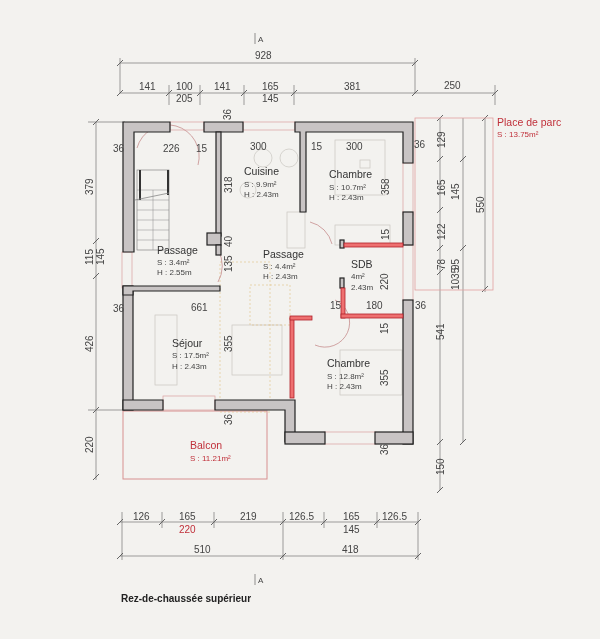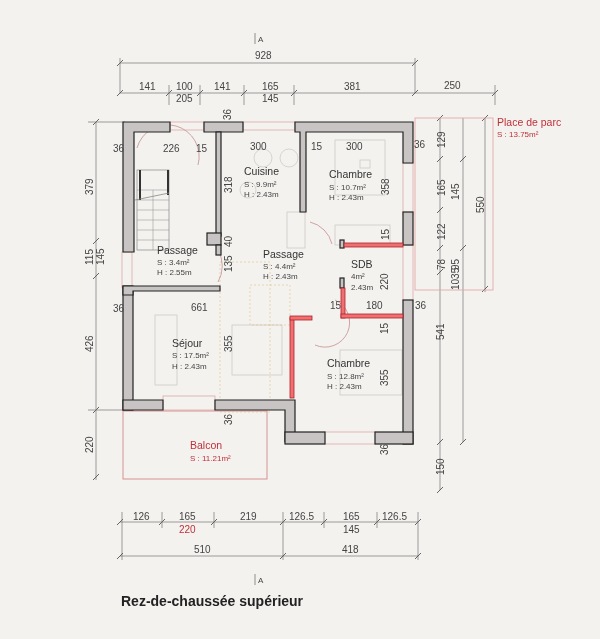--- a/index.html
+++ b/index.html
@@ -12,21 +12,21 @@
   .roomr{font-size:10.5px;fill:#c0303a;font-family:"Liberation Sans",sans-serif;}
   .metar{font-size:8px;fill:#c0303a;font-family:"Liberation Sans",sans-serif;}
   .dl{stroke:#777;stroke-width:0.7;}
   .tick{stroke:#555;stroke-width:0.9;}
   .wall{fill:#c8c4c4;stroke:#222;stroke-width:1.2;}
   .wallr{fill:#ee7070;stroke:#b02028;stroke-width:0.8;}
   .win{fill:none;stroke:#d9a0a0;stroke-width:0.7;}
   .furn{fill:none;stroke:#c9c6c0;stroke-width:0.7;}
   .furnd{fill:none;stroke:#e0c080;stroke-width:0.6;stroke-dasharray:2 2;}
   .door{fill:none;stroke:#c08080;stroke-width:0.7;}
-  #caption{position:absolute;left:121px;top:593px;font-size:14px;font-weight:bold;color:#222;}
+  #caption{position:absolute;left:121px;top:593px;font-size:10px;font-weight:bold;color:#222;}
 </style>
 </head>
 <body>
 
 <svg id="plan" width="600" height="639" viewBox="0 0 600 639">
 
   <g>
     <line x1="255" y1="33" x2="255" y2="44" stroke="#666" stroke-width="0.7"></line>
     <text x="258" y="42" class="meta">A</text>
   </g>

